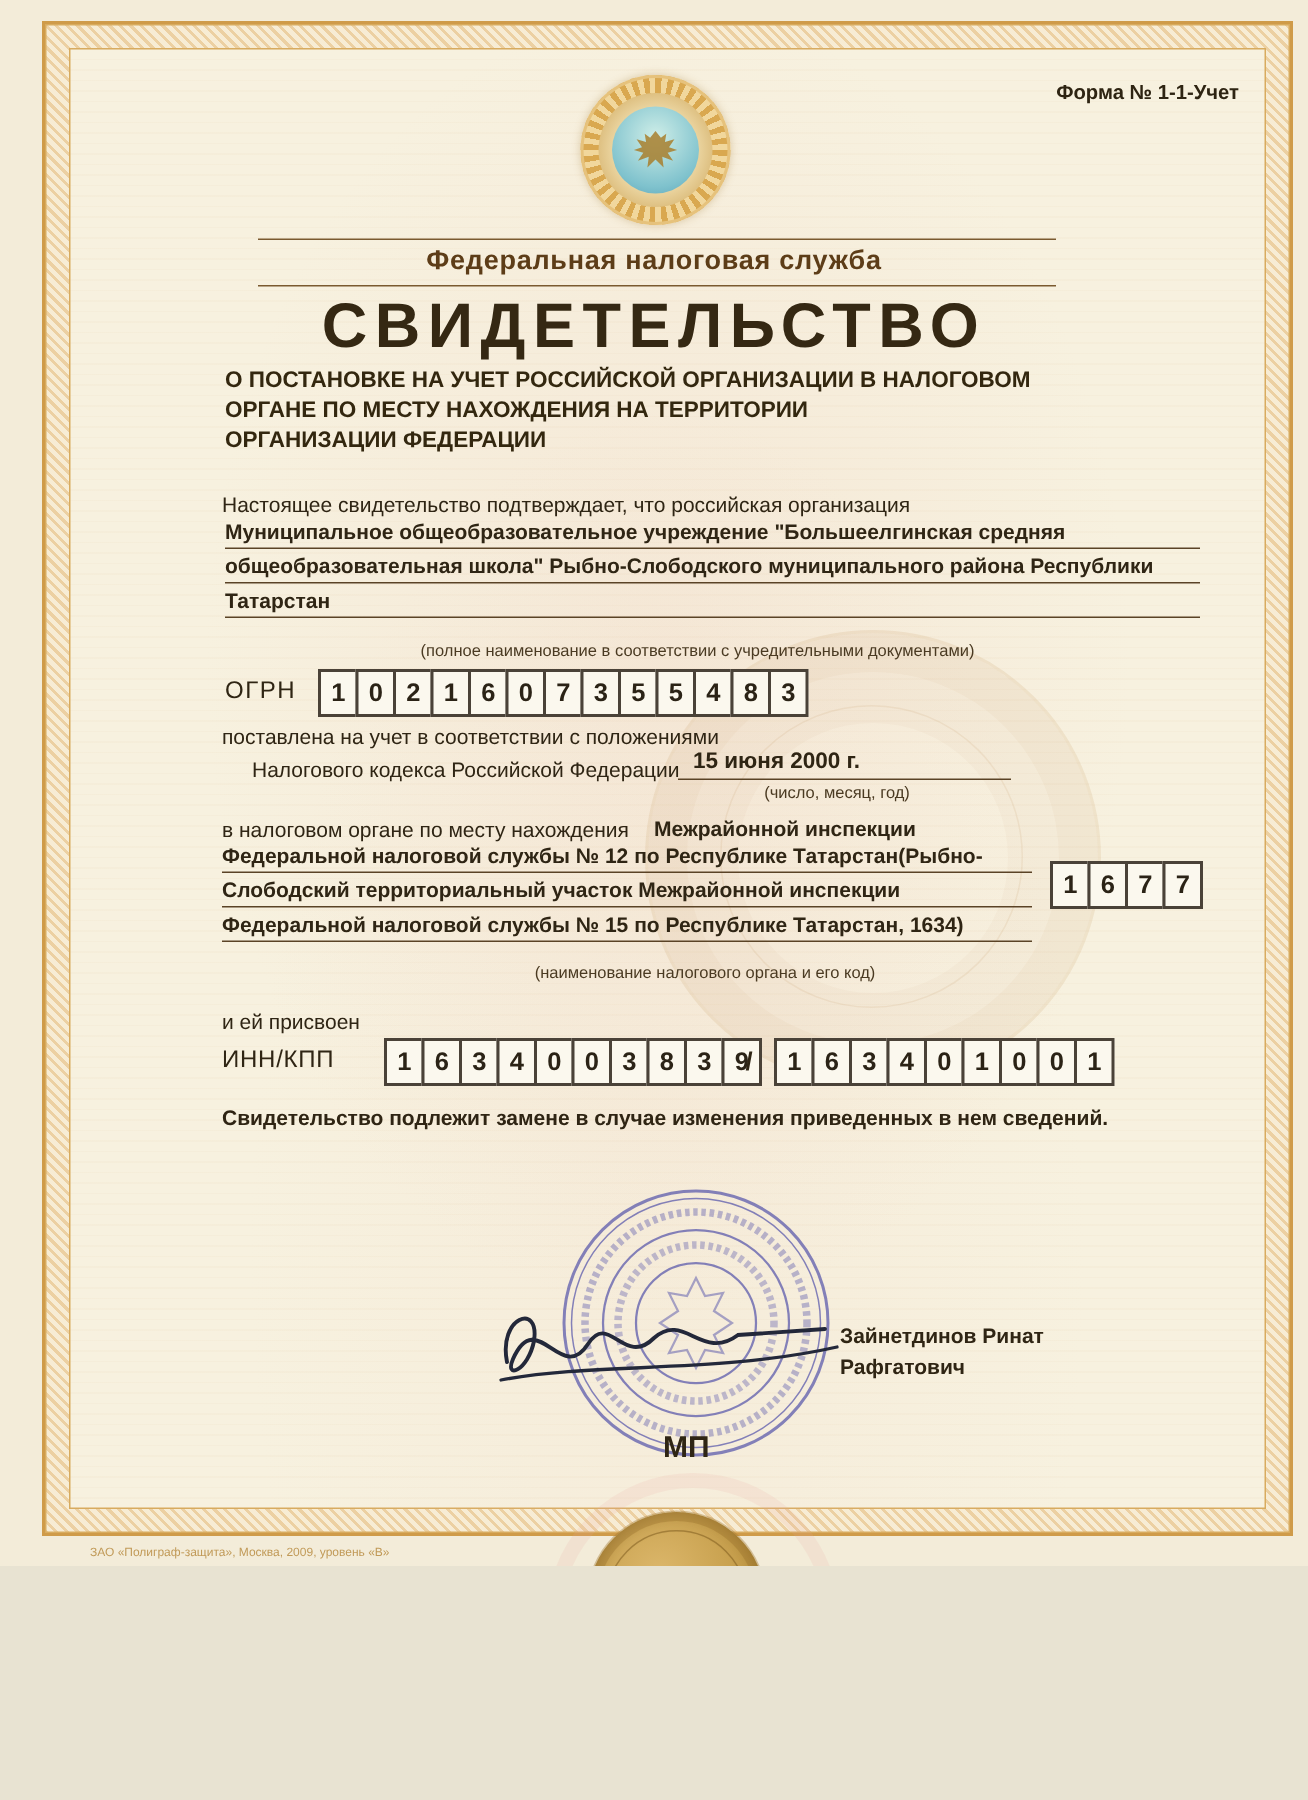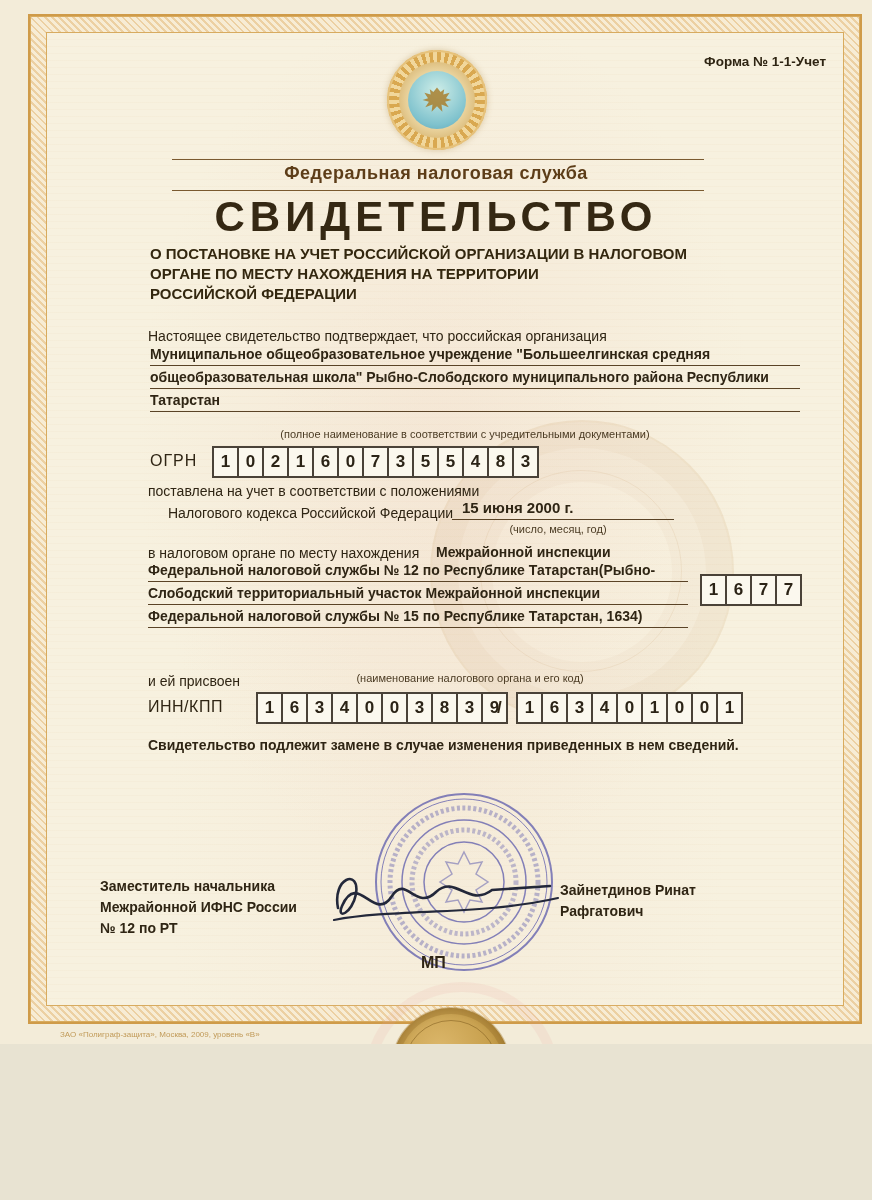--- a/index.html
+++ b/index.html
@@ -83,37 +83,37 @@
     font-weight:bold; font-size:15px; padding:0 0 3px 10px; }
   .date-caption { position:absolute; top:523px; left:452px; width:212px; text-align:center;
     font-size:11px; color:#4a3a22; }
 
   .authority-prefix { position:absolute; top:545px; left:148px; font-size:14px; }
   .authority-first { position:absolute; top:544px; left:436px; font-size:14px; font-weight:bold; }
   .auth-line { position:absolute; left:148px; width:540px; font-weight:bold; font-size:14px;
     border-bottom:1px solid #5a4326; padding-bottom:3px; white-space:nowrap; overflow:hidden; }
   .auth-line.l1 { top:562px; } .auth-line.l2 { top:585px; } .auth-line.l3 { top:608px; }
   .code-boxes { top:574px; left:700px; }
-  .auth-caption { position:absolute; top:672px; left:250px; width:440px; text-align:center;
+  .auth-caption { position:absolute; top:643px; left:250px; width:440px; text-align:center;
     font-size:11px; color:#4a3a22; }
 
   .assigned { position:absolute; top:673px; left:148px; font-size:14px; }
   .innkpp-label { position:absolute; top:698px; left:148px; font-size:16px; letter-spacing:.5px; }
   .inn-boxes { top:692px; left:256px; }
   .inn-slash { position:absolute; top:698px; left:497px; font-weight:bold; font-size:17px; }
   .kpp-boxes { top:692px; left:516px; }
 
   .replace-note { position:absolute; top:737px; left:148px; width:640px;
     font-weight:bold; font-size:14px; }
 
   .stamp { position:absolute; top:790px; left:372px; width:184px; height:184px; opacity:.65; }
   .signature { position:absolute; top:846px; left:318px; width:255px; height:95px; }
   .signer-title { position:absolute; top:876px; left:100px; font-weight:bold; font-size:14px; line-height:21px; }
   .signer-name { position:absolute; top:880px; left:560px; font-weight:bold; font-size:14px; line-height:21px; }
-  .mp-label { position:absolute; top:954px; left:421px; font-weight:bold; font-size:16px; }
+  .mp-label { position:absolute; top:954px; left:442px; font-weight:bold; font-size:20px; }
 
   .seal-halo { position:absolute; top:982px; left:364px; width:176px; height:176px; border-radius:50%;
     border:10px solid rgba(235,170,160,0.15); pointer-events:none; }
   .gold-seal { position:absolute; top:1008px; left:392px; width:118px; height:118px; border-radius:50%;
     background:radial-gradient(circle at 40% 35%, #dcb76b, #c39b47 60%, #ad8435);
     box-shadow:inset 0 0 0 6px rgba(150,110,40,.35), inset 0 0 12px rgba(90,60,10,.4), 0 0 0 1px rgba(160,120,50,.4);
     display:flex; align-items:center; justify-content:center; }
   .gold-inner { width:92px; height:92px; border-radius:50%; border:1px solid rgba(120,85,25,.5);
     display:flex; align-items:center; justify-content:center; }
 
@@ -149,21 +149,21 @@
 
   <div class="rule-top"></div>
   <div class="agency">Федеральная налоговая служба</div>
   <div class="rule-bottom"></div>
 
   <div class="title">СВИДЕТЕЛЬСТВО</div>
 
   <div class="subtitle">
     <div>О ПОСТАНОВКЕ НА УЧЕТ РОССИЙСКОЙ ОРГАНИЗАЦИИ В НАЛОГОВОМ</div>
     <div>ОРГАНЕ  ПО МЕСТУ НАХОЖДЕНИЯ НА ТЕРРИТОРИИ</div>
-    <div>РОССИЙСКОЙ ФЕДЕРАЦИИ</div>
+    <div>ОРГАНИЗАЦИИ ФЕДЕРАЦИИ</div>
   </div>
 
   <div class="intro">Настоящее свидетельство подтверждает, что российская организация</div>
 
   <div class="org-line l1">Муниципальное общеобразовательное учреждение "Большеелгинская средняя</div>
   <div class="org-line l2">общеобразовательная школа" Рыбно-Слободского муниципального района Республики</div>
   <div class="org-line l3">Татарстан</div>
   <div class="org-caption">(полное наименование в соответствии с учредительными документами)</div>
 
   <div class="ogrn-label">ОГРН</div>
@@ -238,25 +238,20 @@
     <circle cx="92" cy="92" r="52" fill="none" stroke="#4646a6" stroke-width="5" stroke-dasharray="3 2.5" opacity="0.5"></circle>
     <circle cx="92" cy="92" r="40" fill="none" stroke="#4646a6" stroke-width="1.5"></circle>
     <path d="M92 62 L98 74 L110 72 L104 84 L116 92 L104 100 L110 112 L98 110 L92 122 L86 110 L74 112 L80 100 L68 92 L80 84 L74 72 L86 74 Z" fill="none" stroke="#4646a6" stroke-width="1.5" opacity="0.7"></path>
   </svg>
 
   <svg class="signature" viewBox="0 0 255 95">
     <path d="M20 62 C14 32 42 22 38 48 C34 68 18 74 24 60 C40 24 56 78 74 50 C88 28 98 66 118 46 C138 28 150 62 174 44 L232 40" fill="none" stroke="#23283a" stroke-width="2.6" stroke-linecap="round"></path>
     <path d="M16 74 C80 62 160 70 240 52" fill="none" stroke="#23283a" stroke-width="2.2" stroke-linecap="round"></path>
   </svg>
 
-  <div class="signer-title">
-    <div>Заместитель начальника</div>
-    <div>Межрайонной ИФНС России</div>
-    <div>№ 12 по РТ</div>
-  </div>
 
   <div class="signer-name">
     <div>Зайнетдинов Ринат</div>
     <div>Рафгатович</div>
   </div>
 
   <div class="mp-label">МП</div>
 
   <div class="seal-halo"></div>
   <div class="gold-seal">

